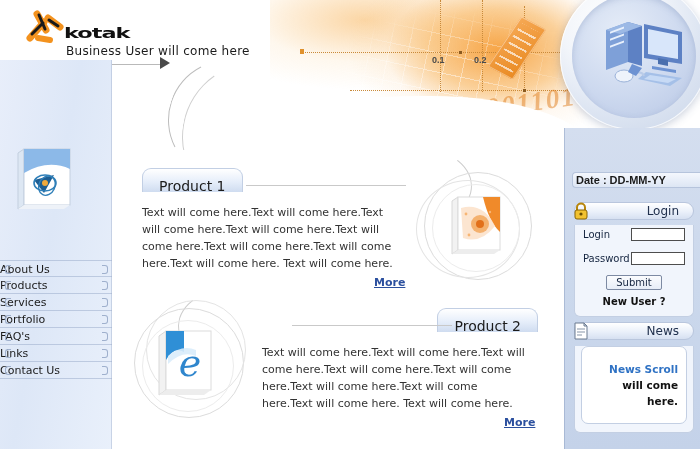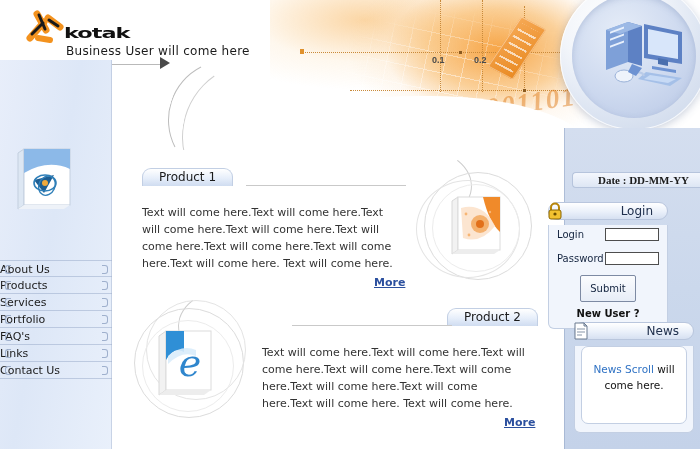--- a/index.html
+++ b/index.html
@@ -114,24 +114,24 @@
   }
   .menu-item:first-child{ border-top:1px solid rgba(150,168,200,.5); }
   .brk-l,.brk-r{ position:absolute; top:4px; width:6px; height:9px; border:1px solid #9fb0cd; }
   .brk-l{ left:5px; border-right:none; border-radius:3px 0 0 3px; }
   .brk-r{ right:4px; border-left:none; border-radius:0 3px 3px 0; }
 
   
   .main{ position:absolute; left:112px; top:150px; width:452px; height:299px; background:#fff; }
   .prod{ position:absolute; width:452px; }
   .tab{
-    position:absolute; height:18px; line-height:17px; padding:0 16px;
+    position:absolute; height:24px; line-height:17px; padding:9px 16px;
     background:linear-gradient(180deg,#ffffff 0%,#e6eefa 55%,#cfdcf0 100%);
     border:1px solid #c2cfe4; border-bottom:none; border-radius:9px 9px 0 0;
-    font-size:12px; color:#1b1b1b; font-family:"DejaVu Sans",sans-serif; white-space:nowrap;
+    font-size:14px; color:#1b1b1b; font-family:"DejaVu Sans",sans-serif; white-space:nowrap;
   }
   .tab-rule{ position:absolute; height:1px; background:#c9c9c9; }
   .body-text{
     position:absolute; font-size:11px; line-height:17px; color:#333;
     font-family:"DejaVu Sans",sans-serif;
   }
   .more{
     position:absolute; font-size:11px; font-weight:bold; color:#2b4f9e;
     text-decoration:underline; cursor:pointer; font-family:"DejaVu Sans",sans-serif;
   }
@@ -144,54 +144,55 @@
   
   .right-col{
     position:absolute; left:564px; top:128px; width:136px; height:321px;
     background:linear-gradient(180deg,#d4deef 0%,#cbd8ec 50%,#c4d2e9 100%);
   }
   .right-col:before{ content:""; position:absolute; left:0; top:0; width:1px; height:100%; background:rgba(150,168,200,.6); }
   .date-bar{
     position:absolute; left:572px; top:172px; width:128px; height:16px;
     background:linear-gradient(180deg,#f4f7fd,#dde6f4);
     border:1px solid #b6c4dc; border-right:none; border-radius:4px 0 0 4px;
-    font-size:11px; font-weight:bold; color:#1b1b1b; line-height:14px; padding-left:25px;
-    font-family:Liberation Serif, serif; white-space:nowrap;
+    font-size:11px; font-weight:bold; color:#1b1b1b; line-height:14px; padding-left:3px;
+    font-family:Liberation Sans, sans-serif; white-space:nowrap;
   }
   .panel{ position:absolute; }
   .panel-head{
     position:relative; height:18px;
     background:linear-gradient(180deg,#ffffff 0%,#eaf0fa 55%,#d6e0f1 100%);
     border:1px solid #b9c6dd; border-radius:9px; font-size:12px; color:#20304d;
     text-align:right; line-height:16px; padding-right:14px; font-family:"DejaVu Sans",sans-serif;
   }
   .panel-icon{ position:absolute; left:-4px; top:-2px; width:20px; height:20px; }
   .panel-body{
     background:#f1f5fc; border:1px solid #c3cfe3; border-top:none; border-radius:0 0 6px 6px;
   }
   .fld-row{ display:flex; align-items:center; height:19px; margin:5px 0 0 8px; }
   .fld-lbl{ width:48px; font-size:10px; color:#14243f; font-family:"DejaVu Sans",sans-serif; }
   .fld-in{
     width:54px; height:13px; background:#fff; border:1px solid #4d4d4d; outline:none;
     font-size:10px; padding:0 2px; font-family:"DejaVu Sans",sans-serif;
   }
   .submit{
-    display:block; margin:7px auto 0; padding:7px 9px; font-size:10px;
+    display:block; margin:7px auto 0; padding:1px 9px; font-size:10px;
     background:linear-gradient(180deg,#fbfcfe,#e7edf7); border:1px solid #7d8aa3;
     border-radius:2px; color:#14243f; cursor:pointer; font-family:"DejaVu Sans",sans-serif;
   }
   .newuser{
     text-align:center; font-size:10px; font-weight:bold; color:#111; margin-top:6px;
     cursor:pointer; font-family:"DejaVu Sans",sans-serif;
   }
   .news-box{
     background:#fff; border:1px solid #c3cfe3; border-radius:7px; margin:6px 6px 0; height:78px;
     display:flex; align-items:flex-start; justify-content:center; padding:14px 8px 0;
-    text-align:center; font-size:10.5px; line-height:16px; color:#111;
+    text-align:right; font-size:10.5px; line-height:16px; color:#111;
     font-family:"DejaVu Sans",sans-serif;
+    font-weight:bold;
   }
   .news-accent{ color:#2f72c4; }
 </style>
 </head>
 <body>
 
 <div id="page">
 
   <div class="banner">
     <div class="banner-wave"></div>
@@ -362,21 +363,21 @@
 
       <div class="body-text" style="left:150px; top:54px; width:266px;">Text will come here.Text will come here.Text will come here.Text will come here.Text will come here.Text will come here.Text will come here.Text will come here. Text will come here.</div>
       <div class="more" style="left:392px; top:126px;">More</div>
     </div>
 
   </div>
 
   <div class="right-col"></div>
   <div class="date-bar">Date : DD-MM-YY</div>
 
-  <div class="panel" style="left:548px; top:202px; width:120px;">
+  <div class="panel" style="left:574px; top:202px; width:120px;">
     <div class="panel-head">
       <svg class="panel-icon" viewBox="0 0 20 20">
         <path d="M6 9 V6.5 A4 4 0 0 1 14 6.5 V9" fill="none" stroke="#b8860b" stroke-width="2"></path>
         <rect x="4" y="9" width="12" height="9" rx="2" fill="#f2c230" stroke="#8a6400" stroke-width="1"></rect>
         <circle cx="10" cy="13" r="1.6" fill="#6b4e00"></circle>
       </svg>
       <span>Login</span>
     </div>
     <div class="panel-body" style="padding-bottom:9px;">
       <div class="fld-row">

